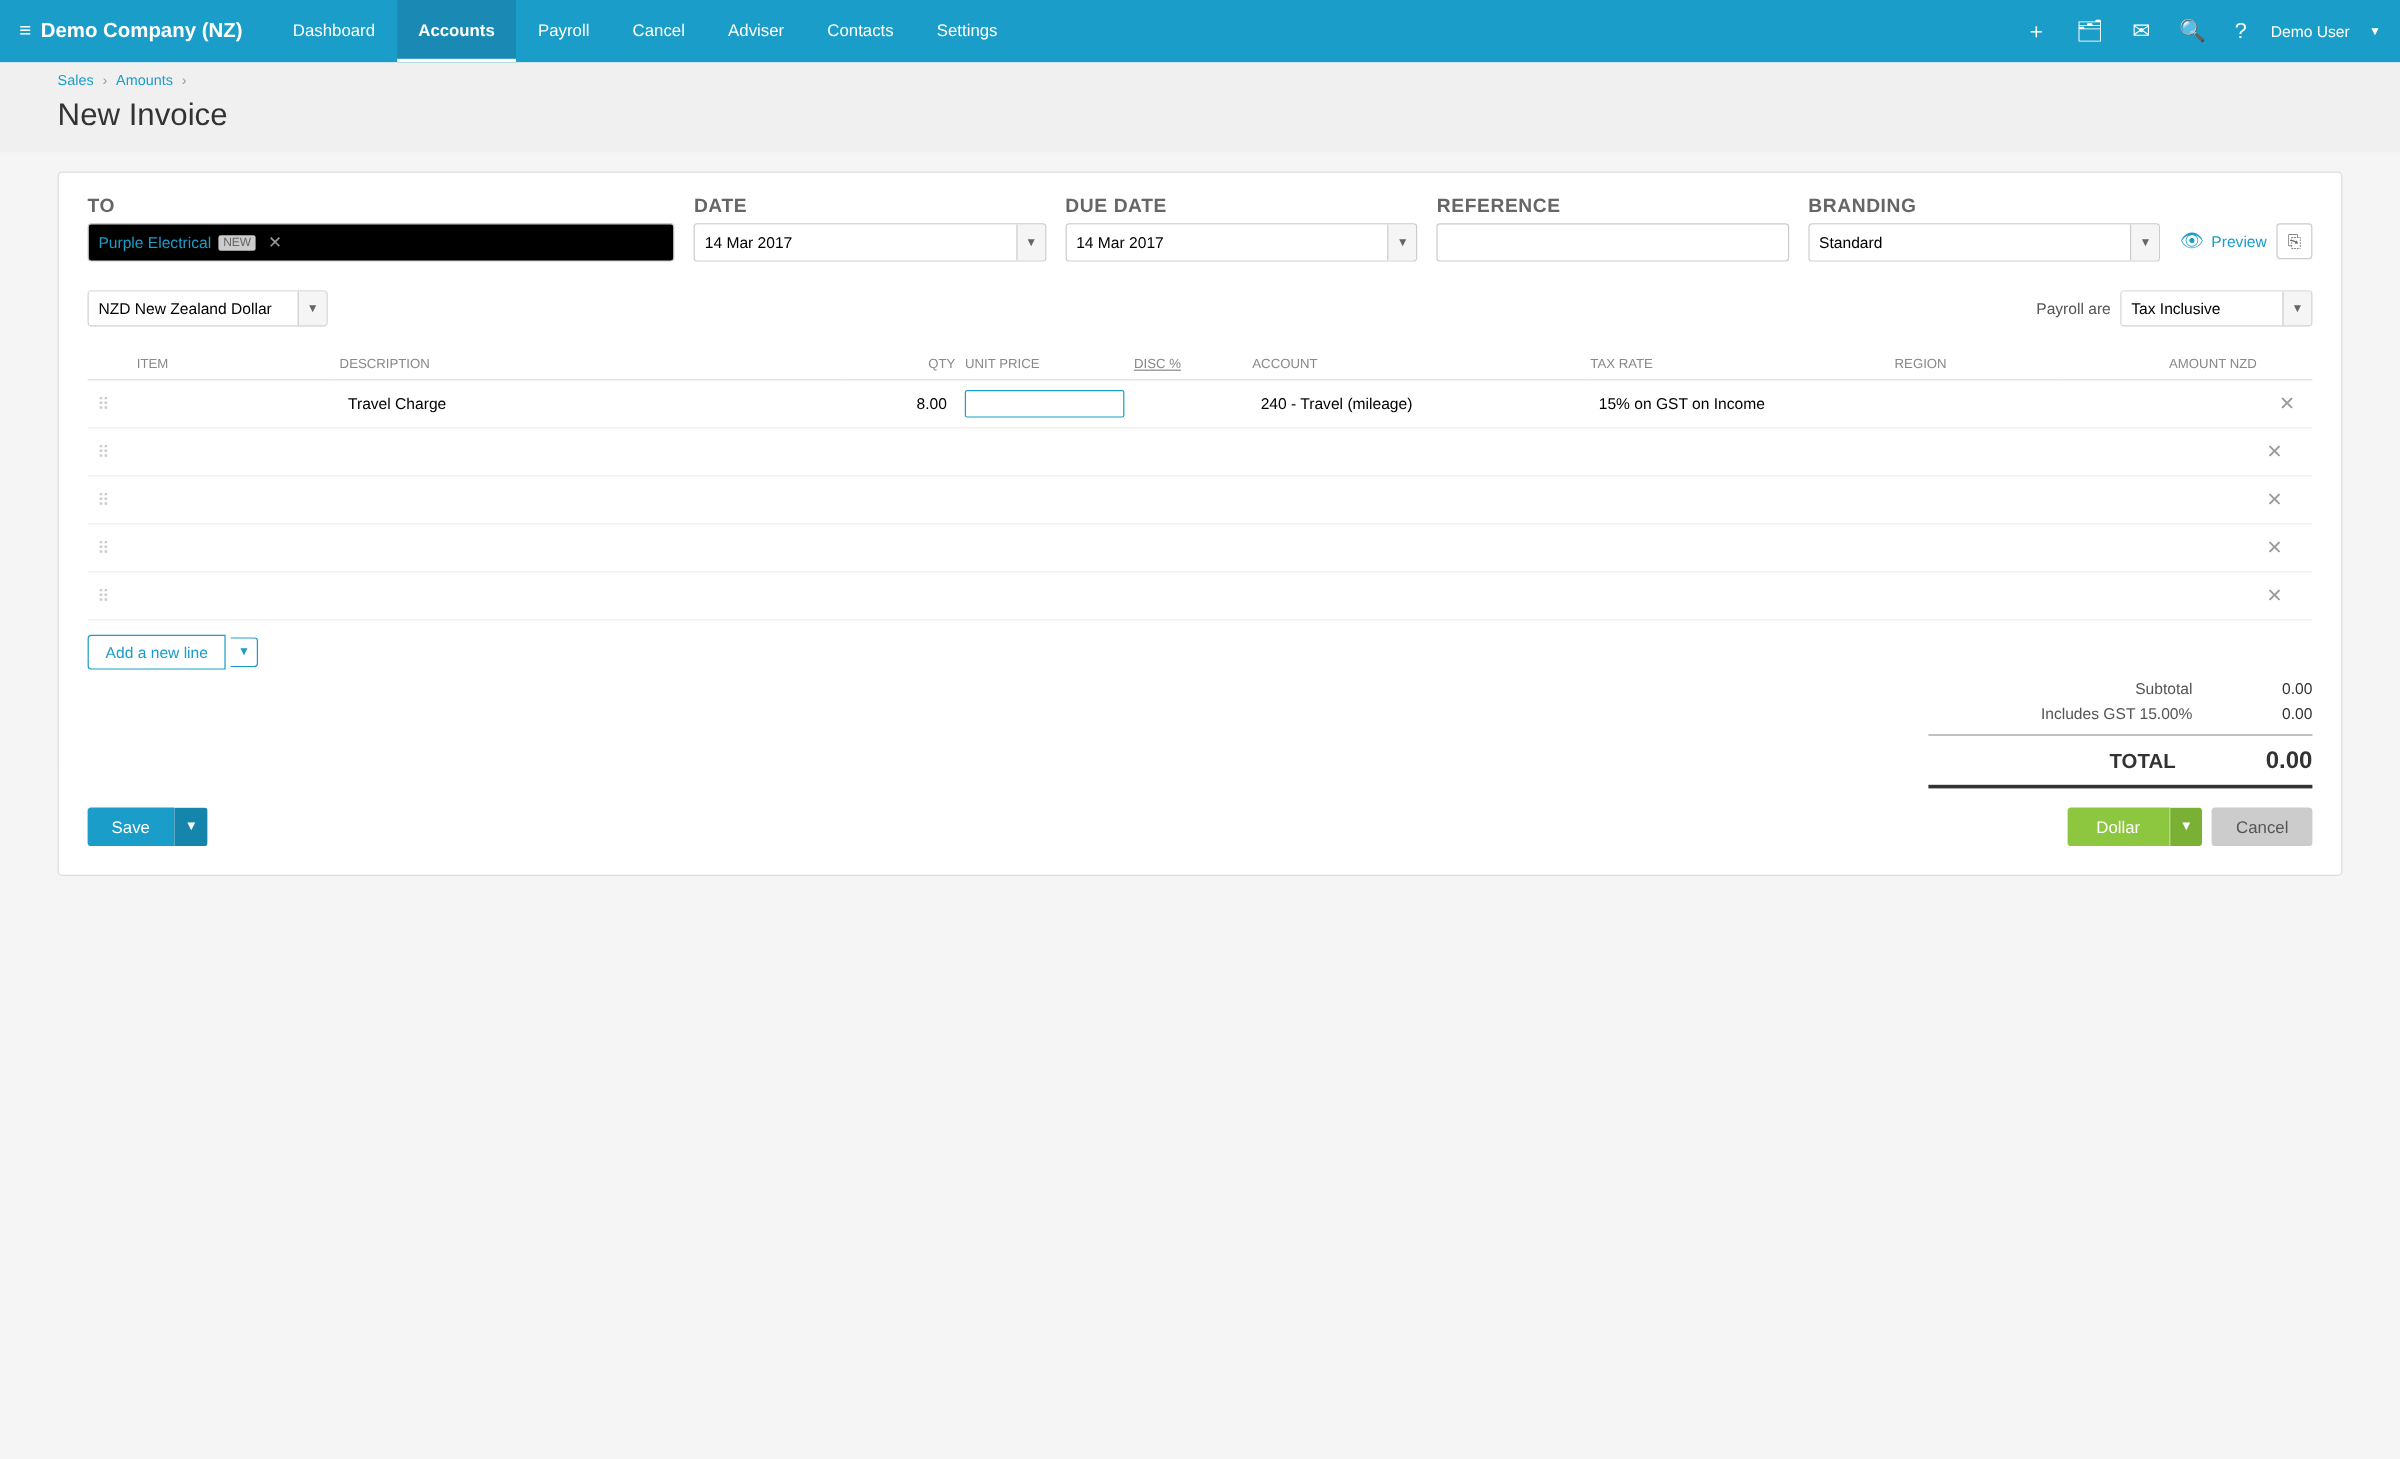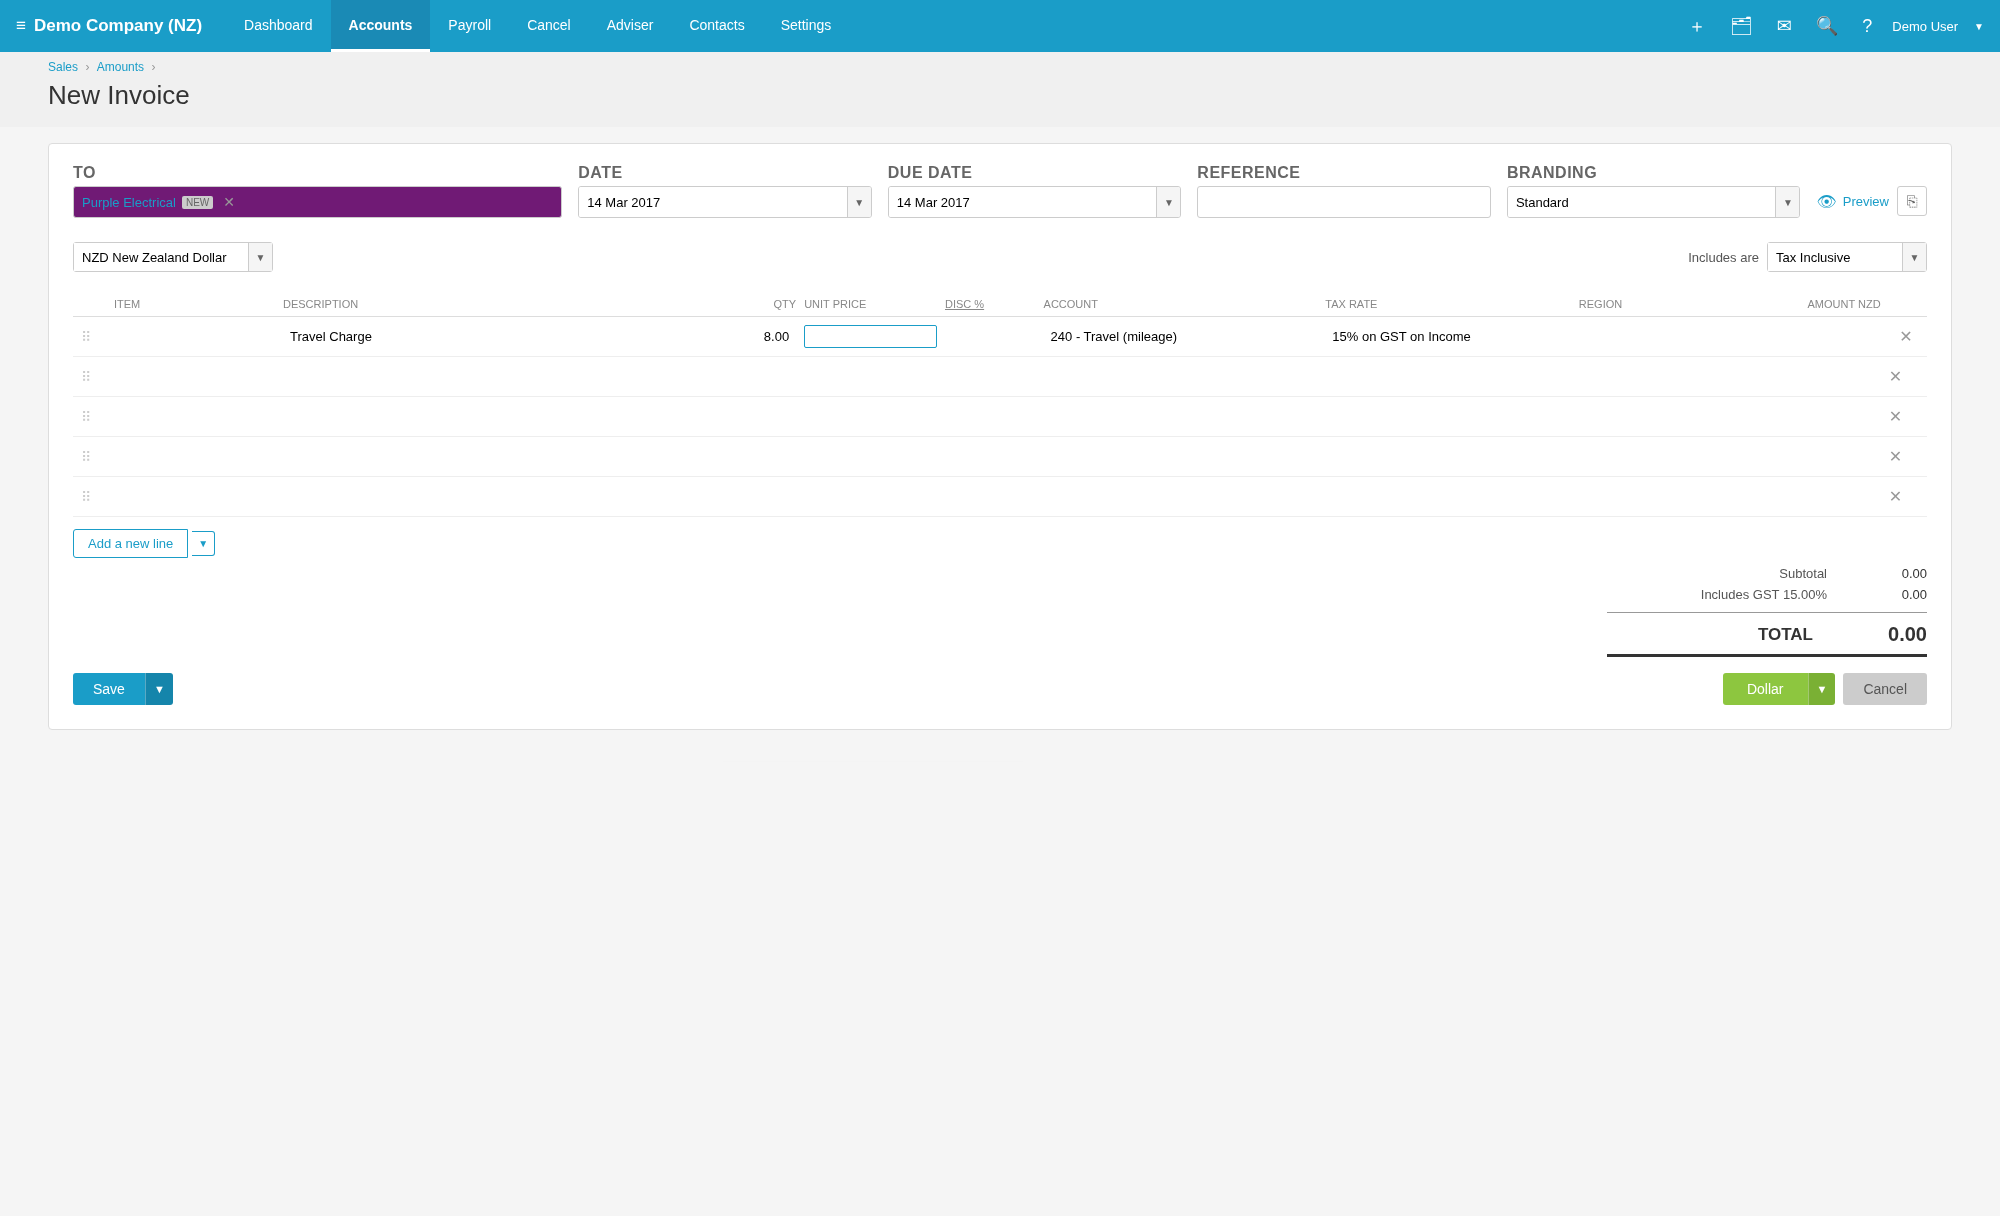--- a/index.html
+++ b/index.html
@@ -107,21 +107,21 @@
     .invoice-num-field { flex: 1.2; }
     .reference-field { flex: 1.2; }
     .branding-field { flex: 1.2; }
 
     .to-input-wrap {
       display: flex;
       align-items: center;
       border: 1px solid #ccc;
       border-radius: 3px;
       padding: 4px 8px;
-      background: #701a75;
+      background: #000000;
       height: 32px;
       gap: 6px;
     }
     .to-input-wrap .contact-name { color: #1a9dc8; font-size: 13px; }
     .to-input-wrap .new-badge {
       background: #ccc;
       color: #666;
       font-size: 10px;
       padding: 1px 4px;
       border-radius: 2px;
@@ -493,21 +493,21 @@
     </div>
 
     <div class="currency-row">
       <div class="currency-select-wrap">
         <select>
           <option>NZD New Zealand Dollar</option>
         </select>
         <div class="sel-arrow">▼</div>
       </div>
       <div class="amounts-are">
-        <span>Includes are</span>
+        <span>Payroll are</span>
         <div class="amounts-select-wrap">
           <select>
             <option>Tax Inclusive</option>
             <option>Tax Exclusive</option>
             <option>No Tax</option>
           </select>
           <div class="sel-arrow">▼</div>
         </div>
       </div>
     </div>

